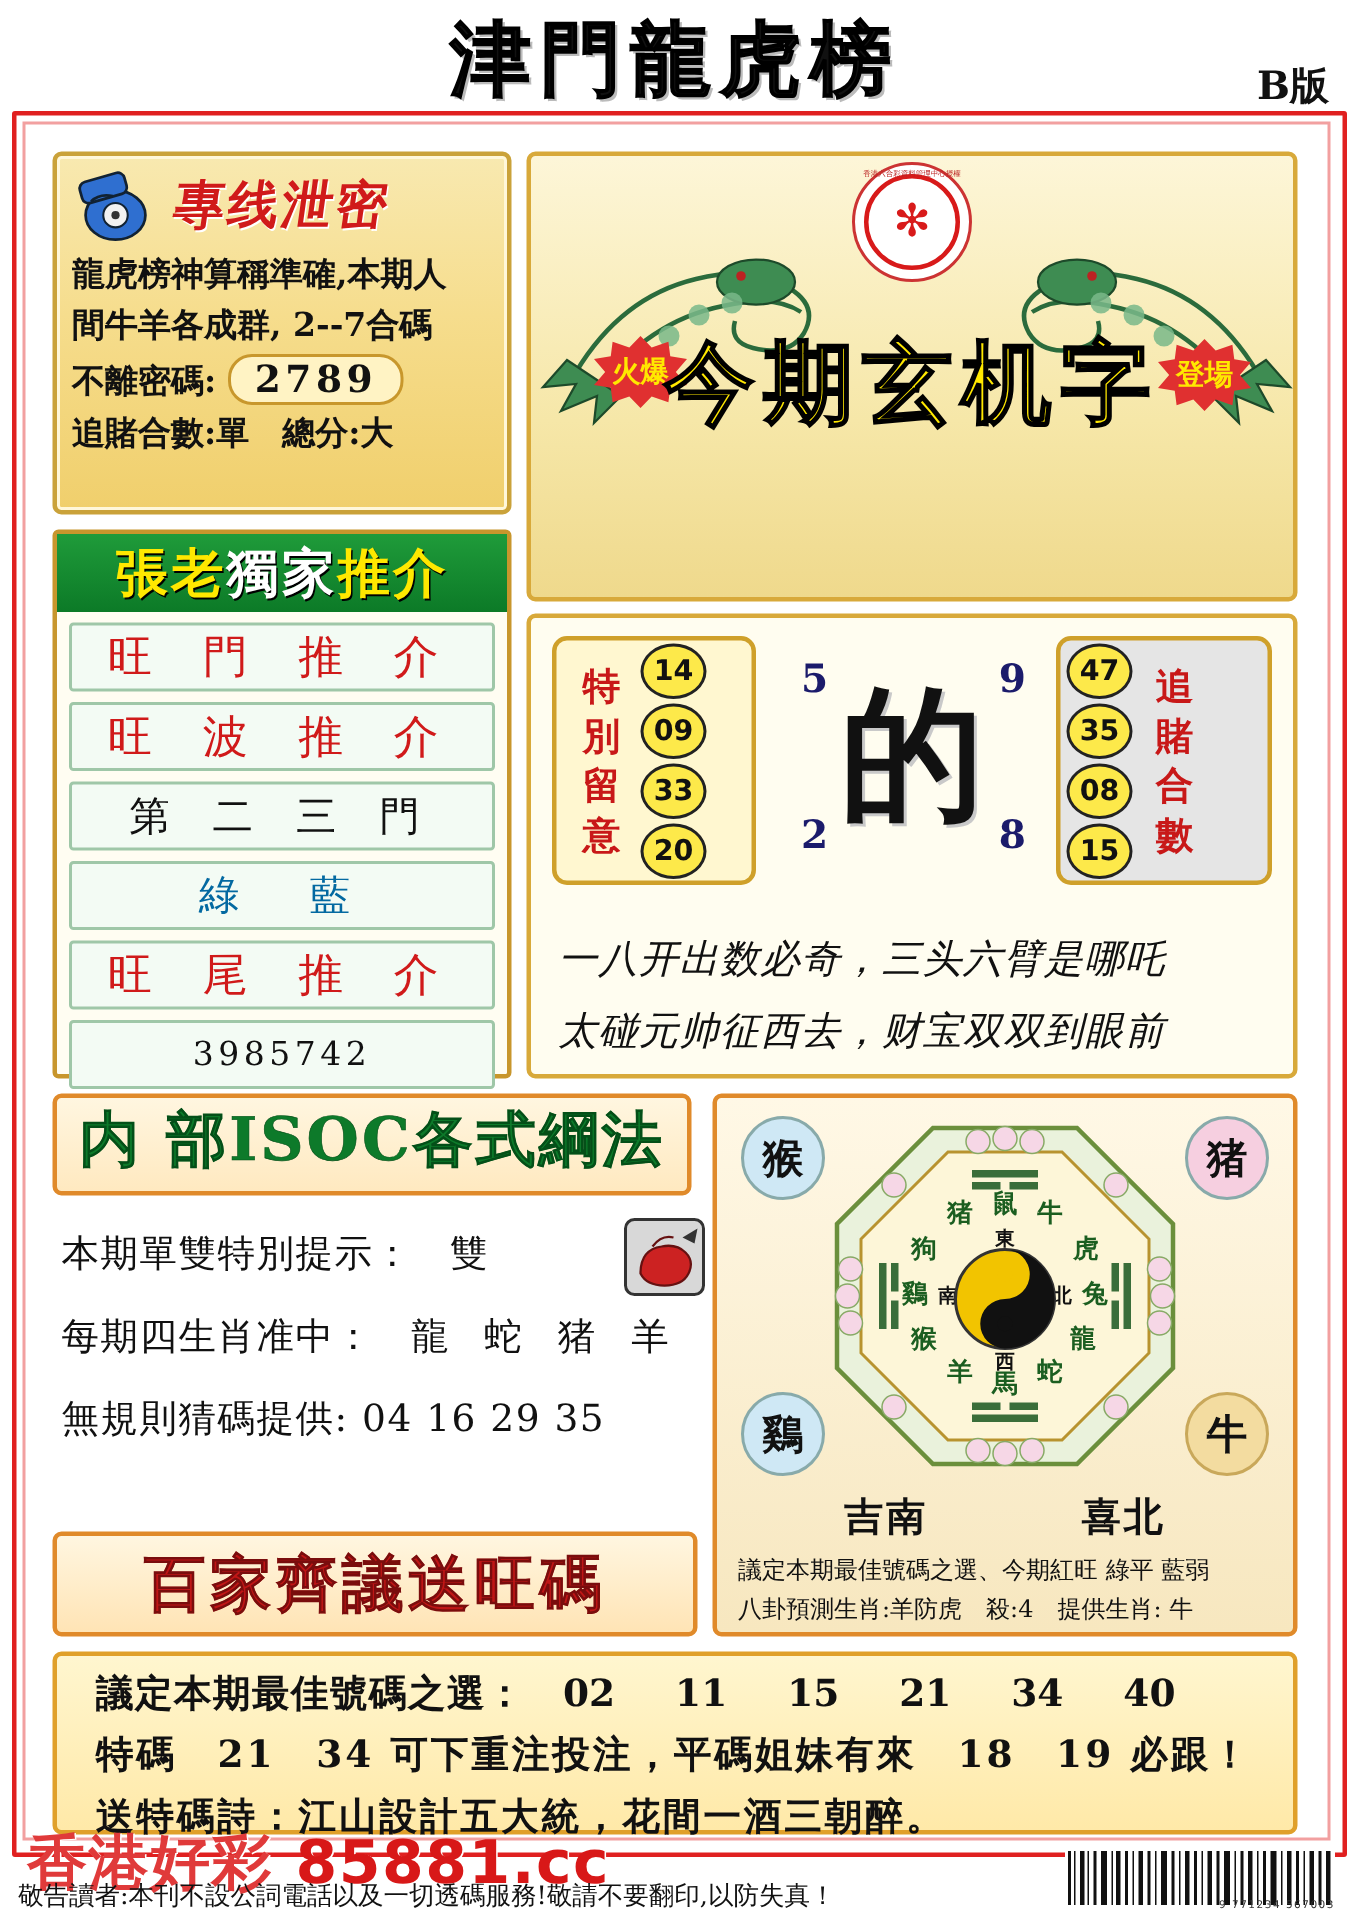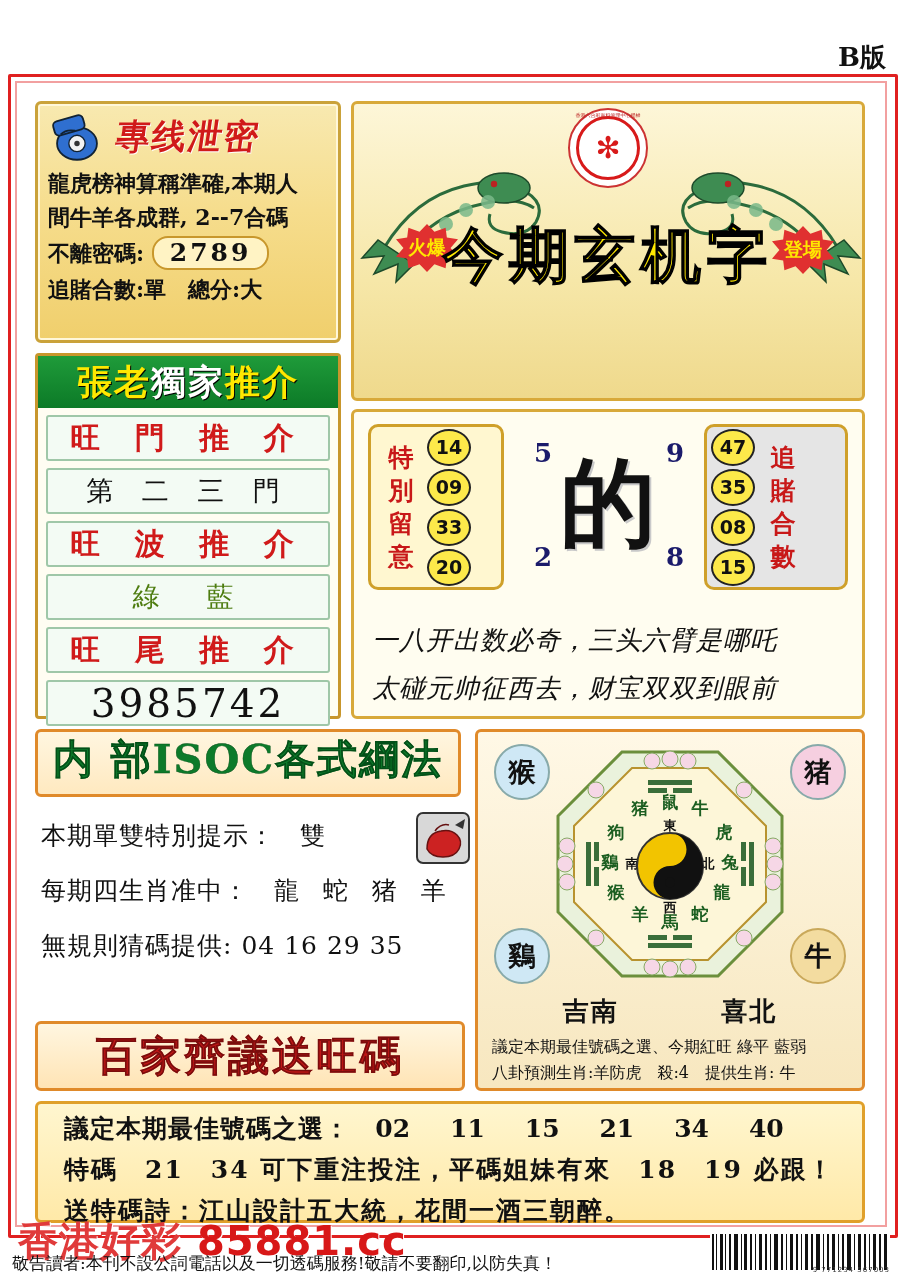--- a/index.html
+++ b/index.html
@@ -70,26 +70,26 @@
   }
   .zhang .band span{
     font-family:"DejaVu Serif","Liberation Serif",serif;font-size:35px;font-weight:bold;letter-spacing:2px;
   }
   .c-yellow{color:#ffe800;text-shadow:1px 1px 0 #000;}
   .c-white{color:#ffffff;text-shadow:1px 1px 0 #000;}
   .zhang .row{
     margin:7px 8px;height:42px;border:2px solid #9fc7a8;border-radius:3px;background:#f3fbf4;
     display:flex;align-items:center;justify-content:center;
   }
-  .row-title{color:#d01a1a;font-size:30px;font-weight:bold;letter-spacing:12px;
+  .row-title{color:#d01a1a;font-size:30px;font-weight:normal;letter-spacing:12px;
     font-family:"DejaVu Serif","Liberation Serif",serif;}
   .row-val{color:#111;font-size:27px;letter-spacing:10px;
     font-family:"DejaVu Serif","Liberation Serif",serif;}
-  .row-val.green{color:#4d7c0f;}
-  .row-num{color:#111;font-size:39px;letter-spacing:3px;font-family:"DejaVu Serif","Liberation Serif",serif;}
+  .row-val.green{color:#0369a1;}
+  .row-num{color:#111;font-size:22px;letter-spacing:3px;font-family:"DejaVu Serif","Liberation Serif",serif;}
 
   
   .dragon{
     left:334px;top:18px;width:514px;height:300px;
     border:3px solid #d8a93a;border-radius:6px;
     background:linear-gradient(180deg,#fdf6d8 0%,#f6e7a8 60%,#efd98c 100%);
     overflow:hidden;
   }
   .emblem{
     position:absolute;left:50%;top:4px;transform:translateX(-50%);
@@ -250,20 +250,21 @@
   }
   .barcode{position:absolute;right:10px;top:1232px;width:180px;height:40px;}
   .barcode-num{position:absolute;right:10px;top:1266px;font-size:7px;color:#333;letter-spacing:1px;}
 </style>
 </head>
 <body>
 
 <div class="page">
 
   <div class="masthead">
+    <div class="title">津門龍虎榜</div>
     <div class="edition">B版</div>
   </div>
 
   <div class="outer">
     <div class="inner">
 
       <div class="panel hotline">
         <div class="hdr">
           <svg class="phone-icon" viewBox="0 0 64 56">
             <ellipse cx="32" cy="34" rx="22" ry="18" fill="#2f6fd0" stroke="#123" stroke-width="2"></ellipse>
@@ -287,25 +288,25 @@
         <div class="band">
           <span class="c-yellow">張老</span>
           <span class="c-white">獨家</span>
           <span class="c-yellow">推介</span>
         </div>
 
         <div class="row">
           <span class="row-title">旺 門 推 介</span>
         </div>
         <div class="row">
+          <span class="row-title">旺 波 推 介</span>
+        </div>
+
+        <div class="row">
           <span class="row-val">第 二 三 門</span>
-        </div>
-
-        <div class="row">
-          <span class="row-title">旺 波 推 介</span>
         </div>
         <div class="row">
           <span class="row-val green">綠　藍</span>
         </div>
 
         <div class="row">
           <span class="row-title">旺 尾 推 介</span>
         </div>
         <div class="row">
           <span class="row-num">3985742</span>

